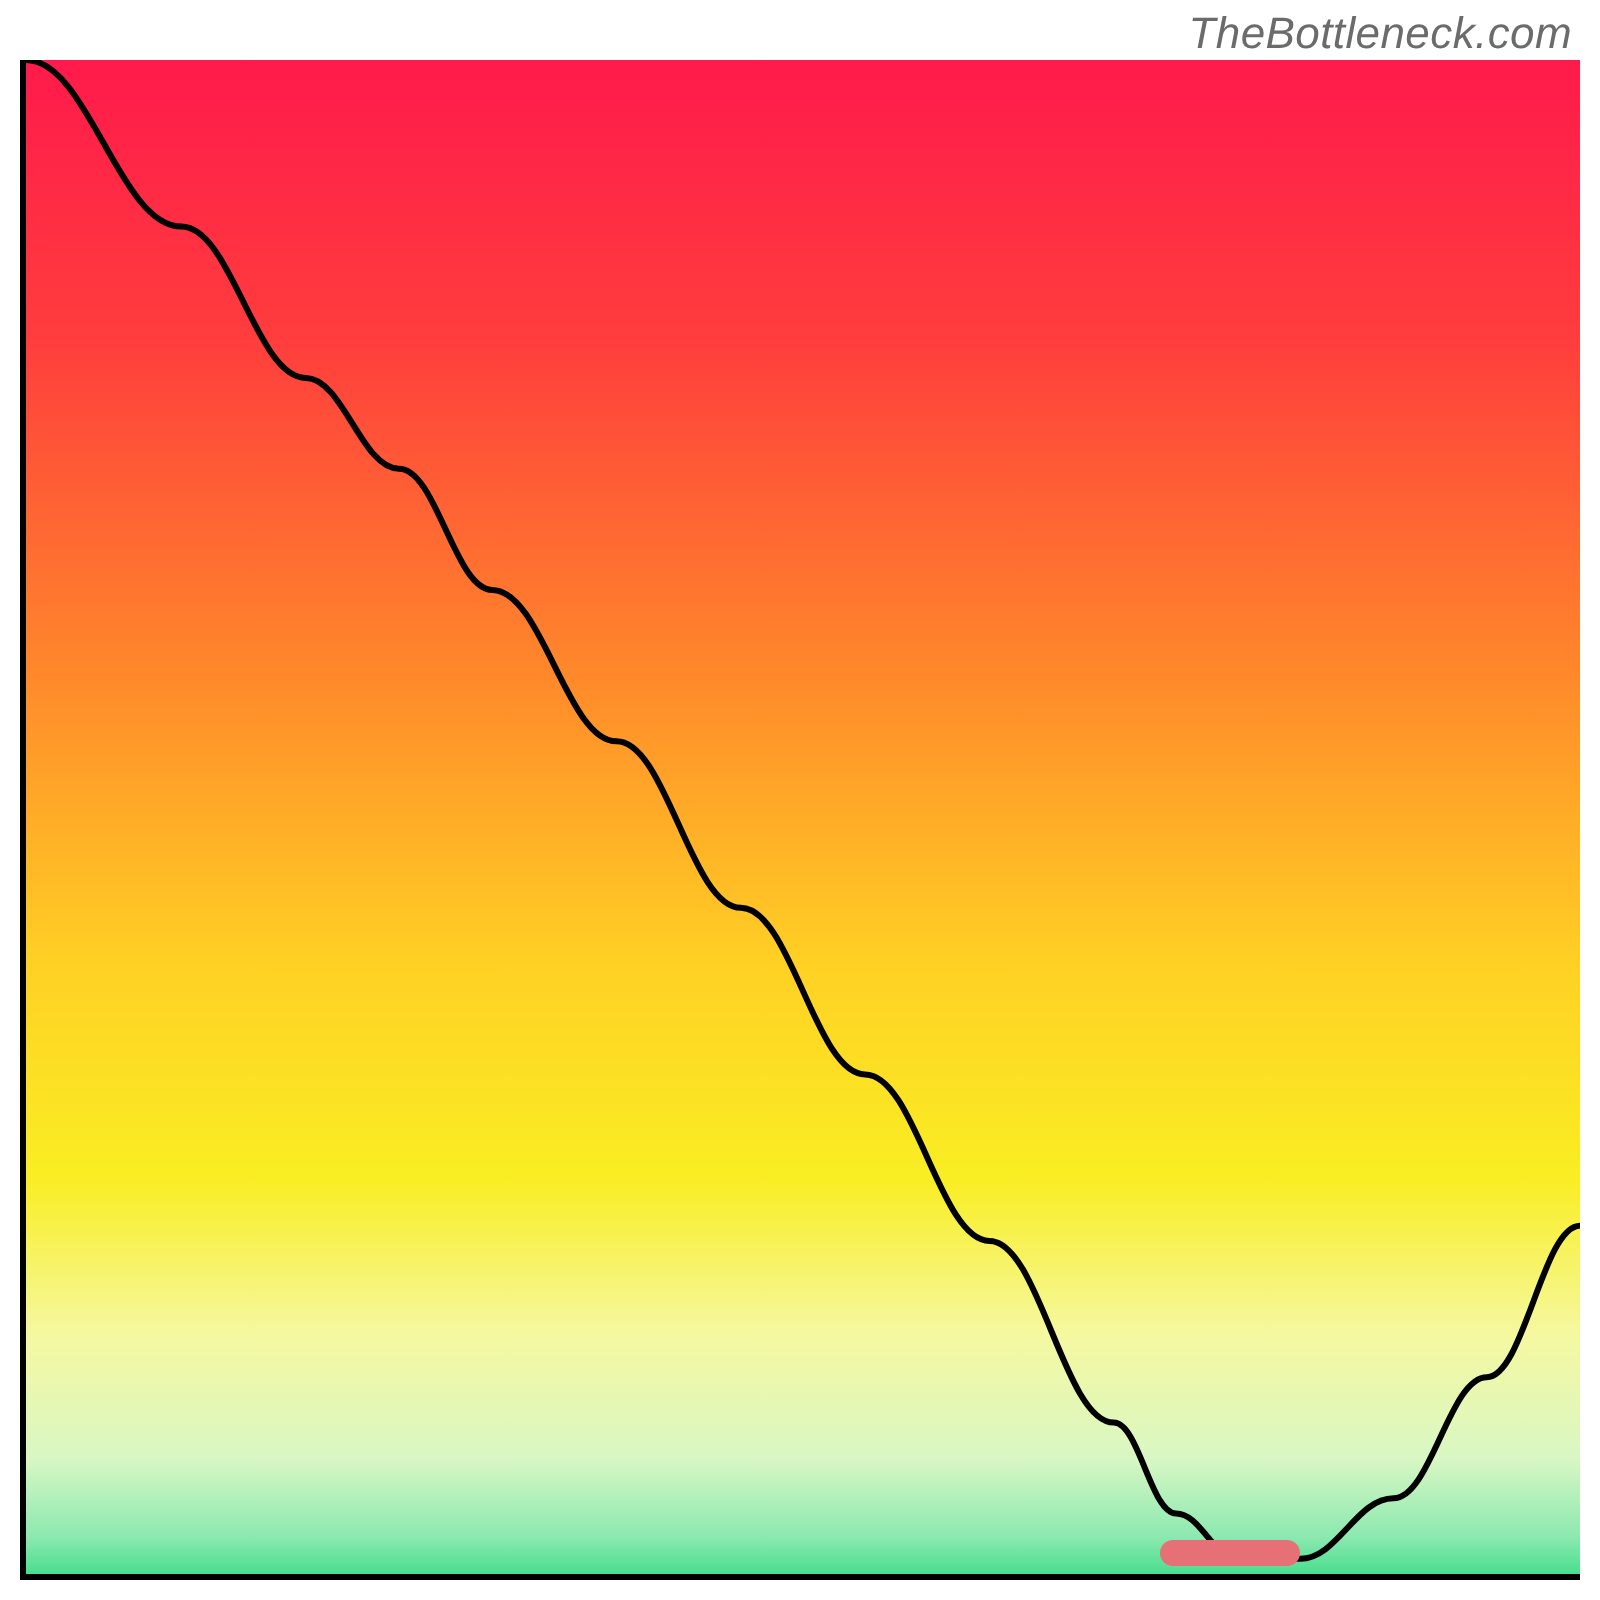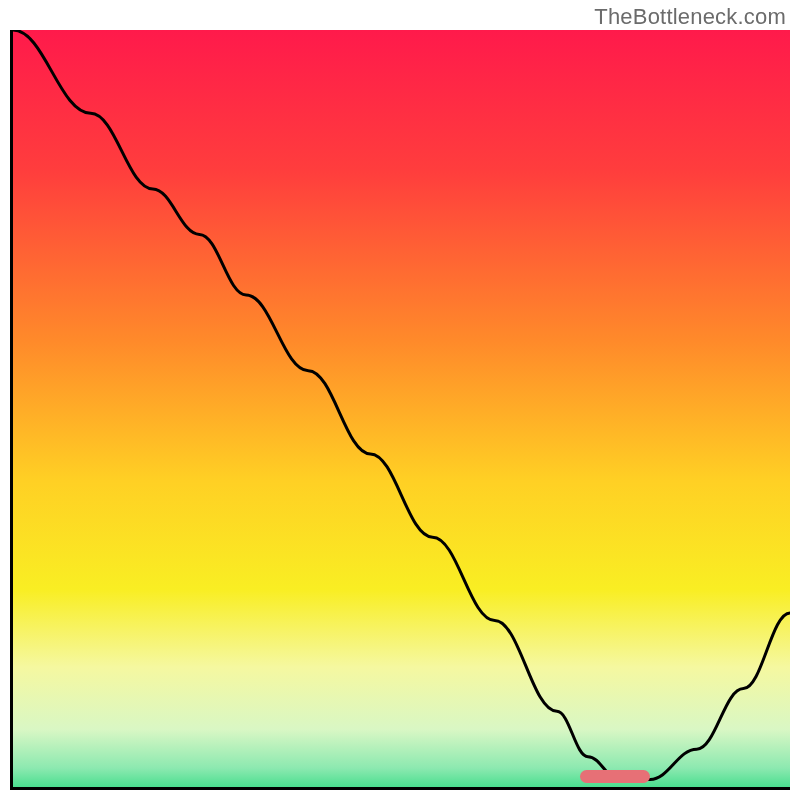--- a/index.html
+++ b/index.html
@@ -17,20 +17,21 @@
   }
   .watermark {
     position: absolute;
     top: 4px;
     right: 14px;
     color: #6b6b6b;
     font-size: 22px;
     font-weight: 500;
     letter-spacing: 0.2px;
     z-index: 10;
+    font-style: italic;
   }
   .chart-area {
     position: absolute;
     left: 10px;
     top: 30px;
     width: 780px;
     height: 760px;
     box-sizing: border-box;
     border-left: 3px solid #000;
     border-bottom: 3px solid #000;

